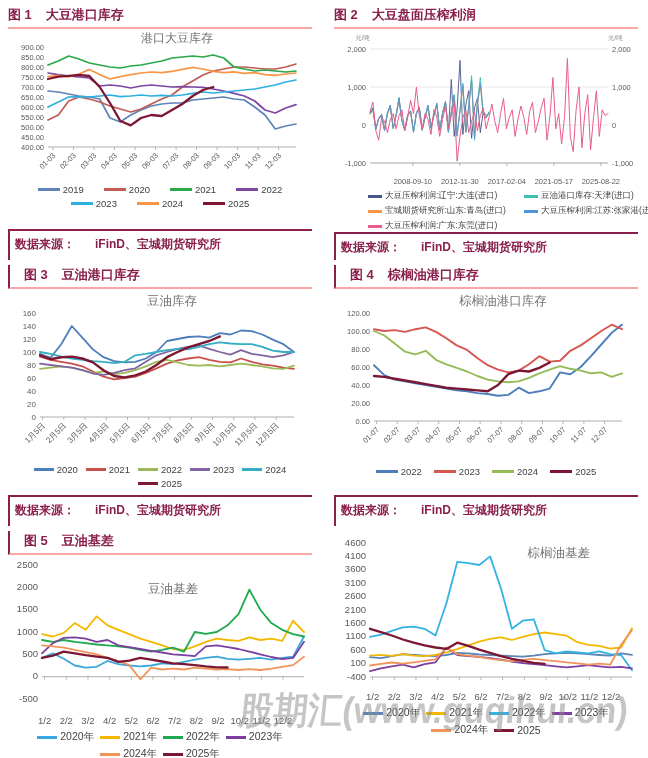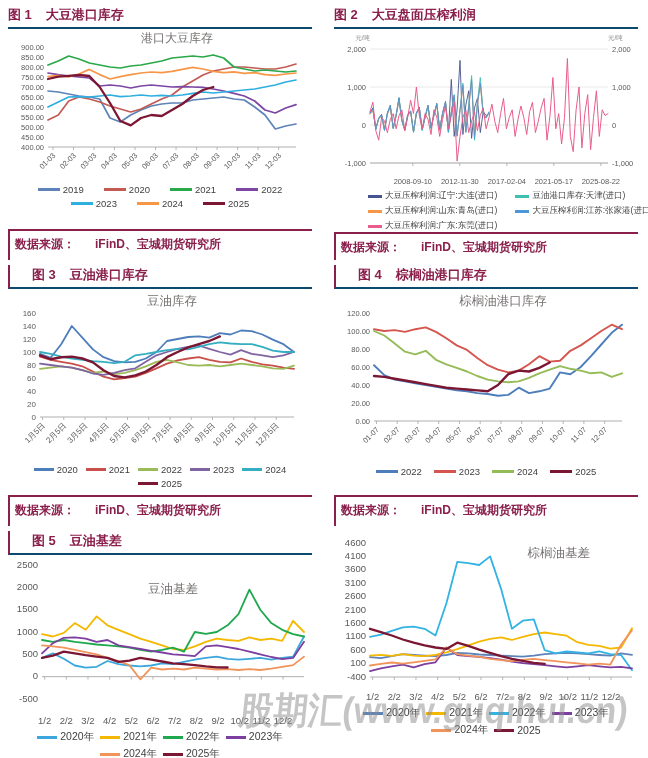--- a/index.html
+++ b/index.html
@@ -1,23 +1,23 @@
 <!DOCTYPE html>
 <html><head>
 <meta charset="utf-8">
 <style>
   html,body{margin:0;padding:0;background:#fff;}
   body{width:648px;height:758px;position:relative;overflow:hidden;
        font-family:"Liberation Sans",sans-serif;-webkit-font-smoothing:antialiased;}
   .grid{display:grid;grid-template-columns:324px 324px;grid-template-rows:260px 266px 232px;}
   .panel{display:flex;flex-direction:column;box-sizing:border-box;padding:5px 12px 0 8px;overflow:hidden;}
   .panel.right{padding-left:10px;padding-right:10px;}
-  .fig-header{border-bottom:2px solid #0c4a6e;padding:2px 0 4px 0;color:#8a1f4c;
+  .fig-header{border-bottom:2px solid #fca5a5;padding:2px 0 4px 0;color:#8a1f4c;
               font-weight:bold;font-size:13px;line-height:16px;white-space:nowrap;}
-  .fig-header.lb{border-left:2px solid #8a1f4c;padding-left:22px;}
+  .fig-header.lb{border-left:2px solid #8a1f4c;padding-left:14px;}
   .fig-title{margin-left:14px;}
   .chart-wrap{flex:0 0 auto;}
   svg{display:block;margin:2px auto 0 auto;}
   .legend{display:flex;flex-wrap:wrap;justify-content:center;align-items:center;
           margin:1px auto 0 auto;color:#3f3f3f;}
   .legend .item{display:flex;align-items:center;white-space:nowrap;}
   .legend .chip{display:inline-block;height:3px;margin-right:3px;}
   .legend.grid2{display:grid;grid-template-columns:auto auto;justify-content:start;
                 margin-left:34px;column-gap:18px;row-gap:3px;}
   .source{margin-top:auto;border-top:2px solid #8a1f4c;border-left:2px solid #8a1f4c;
@@ -153,21 +153,21 @@
         <span class="item">
           <span class="chip" style="width: 14px; background: rgb(71, 85, 142);"></span>
           <span>大豆压榨利润:辽宁:大连(进口)</span>
         </span>
         <span class="item">
           <span class="chip" style="width: 14px; background: rgb(63, 191, 175);"></span>
           <span>豆油港口库存:天津(进口)</span>
         </span>
         <span class="item">
           <span class="chip" style="width: 14px; background: rgb(247, 150, 70);"></span>
-          <span>大豆压榨利润:山东:青岛(进口)</span>
+          <span>宝城期货研究所:山东:青岛(进口)</span>
         </span>
         <span class="item">
           <span class="chip" style="width: 14px; background: rgb(77, 150, 217);"></span>
           <span>大豆压榨利润:江苏:张家港(进口)</span>
         </span>
         <span class="item">
           <span class="chip" style="width: 14px; background: rgb(232, 93, 141);"></span>
           <span>大豆压榨利润:广东:东莞(进口)</span>
         </span>
       </div>

